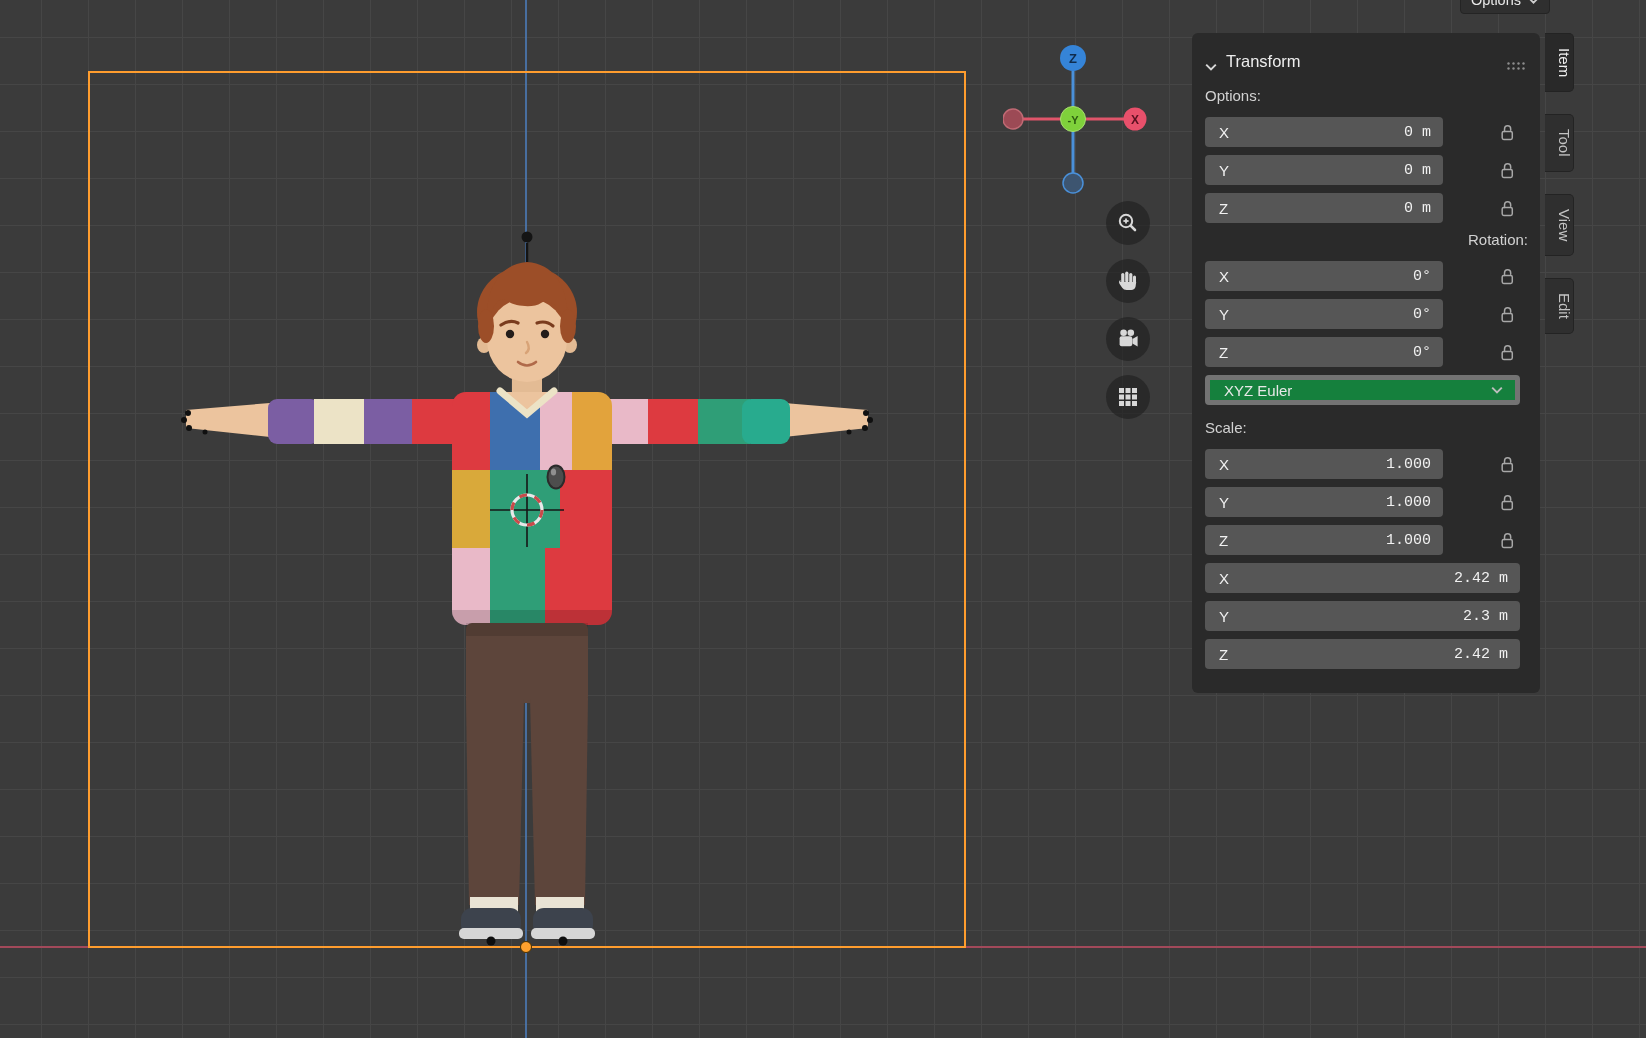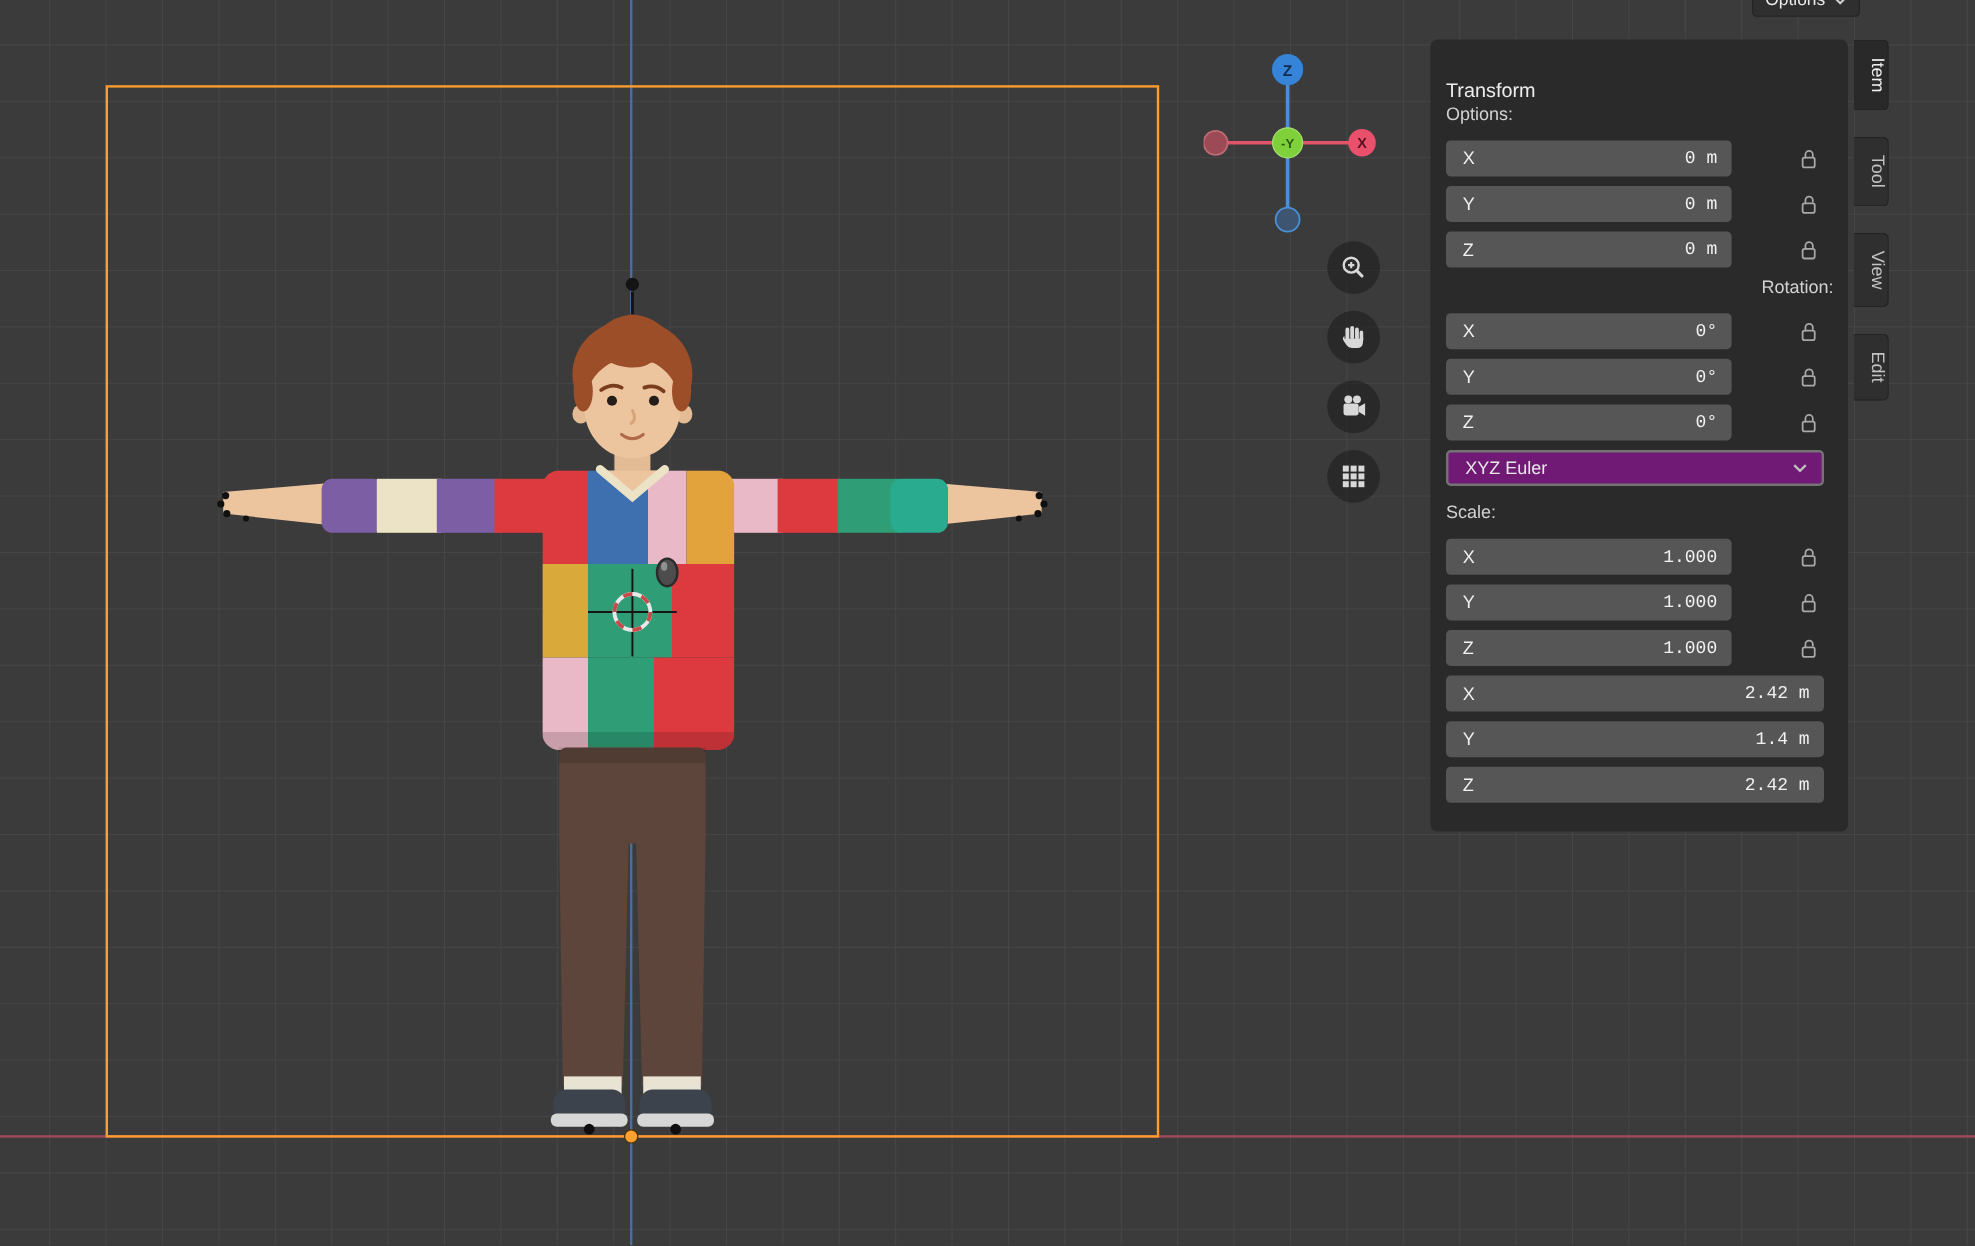--- a/index.html
+++ b/index.html
@@ -35,36 +35,36 @@
     justify-content:center; color:#d8d8d8; cursor:pointer; }
 
   .options { position:absolute; top:-14px; right:96px; height:28px;
     background:#2f2f2f; border-radius:4px; color:#e9e9e9; font-size:14.5px;
     display:flex; align-items:center; gap:7px; padding:0 10px;
     border:1px solid #242424; }
 
   .panel { position:absolute; left:1192px; top:33px; width:348px;
     background:rgba(41,41,41,.97); border-radius:6px;
     padding:8px 12px 16px 13px; color:#d9d9d9; }
-  .ptitle { display:flex; align-items:flex-start; gap:26px; height:30px;
-    margin-bottom:16px; font-size:16.5px; color:#ededed;flex-direction:column; }
+  .ptitle { display:flex; align-items:flex-end; gap:9px; height:30px;
+    margin-bottom:16px; font-size:16.5px; color:#ededed; }
   .ptitle .dots { margin-left:auto; margin-right:2px; }
   .plabel { font-size:15px; color:#d2d2d2; height:22px; margin-bottom:8px; }
   .mt { margin-top:6px;text-align:right; }
   .prow { display:flex; align-items:center; margin-bottom:8px; height:30px; }
   .field { height:30px; width:238px; background:#565656; border-radius:4px;
     display:flex; align-items:center; padding:0 12px 0 14px; font-size:15px;
     color:#f1f1f1; cursor:pointer; }
   .field .val { margin-left:auto;font-family:Liberation Mono, monospace; }
   .field.wide { width:315px; }
   .lock { margin-left:auto; width:20px; height:18px; color:#a8a8a8;
     display:flex; align-items:center; margin-right:8px; cursor:pointer; }
-  .dropdown { height:30px; width:315px; background:#701a75; border-radius:4px;
+  .dropdown { height:30px; width:315px; background:#15803d; border-radius:4px;
     display:flex; align-items:center; padding:0 12px 0 14px; font-size:15px;
-    color:#e8e8e8; margin-bottom:14px; cursor:pointer; border:2px solid #737373; }
+    color:#e8e8e8; margin-bottom:14px; cursor:pointer; border:5px solid #737373; }
   .dropdown .chev { margin-left:auto; color:#bdbdbd; }
 
   .tabs { position:absolute; left:1545px; top:33px; display:flex;
     flex-direction:column; gap:22px; }
   .tab { writing-mode:vertical-rl; background:#2f2f2f; color:#c3c3c3;
     font-size:15px; padding:14px 0; width:29px; text-align:center;
     border-radius:0 5px 5px 0; border:1px solid #232323; border-left:none;
     cursor:pointer; }
   .tab.active { background:#292929; color:#efefef; }
 </style>
@@ -384,21 +384,21 @@
 
     <div class="prow">
       <div class="field wide">
         <span>X</span>
         <span class="val">2.42 m</span>
       </div>
     </div>
     <div class="prow">
       <div class="field wide">
         <span>Y</span>
-        <span class="val">1.4 m</span>
+        <span class="val">2.3 m</span>
       </div>
     </div>
     <div class="prow">
       <div class="field wide">
         <span>Z</span>
         <span class="val">2.42 m</span>
       </div>
     </div>
   </div>
 

